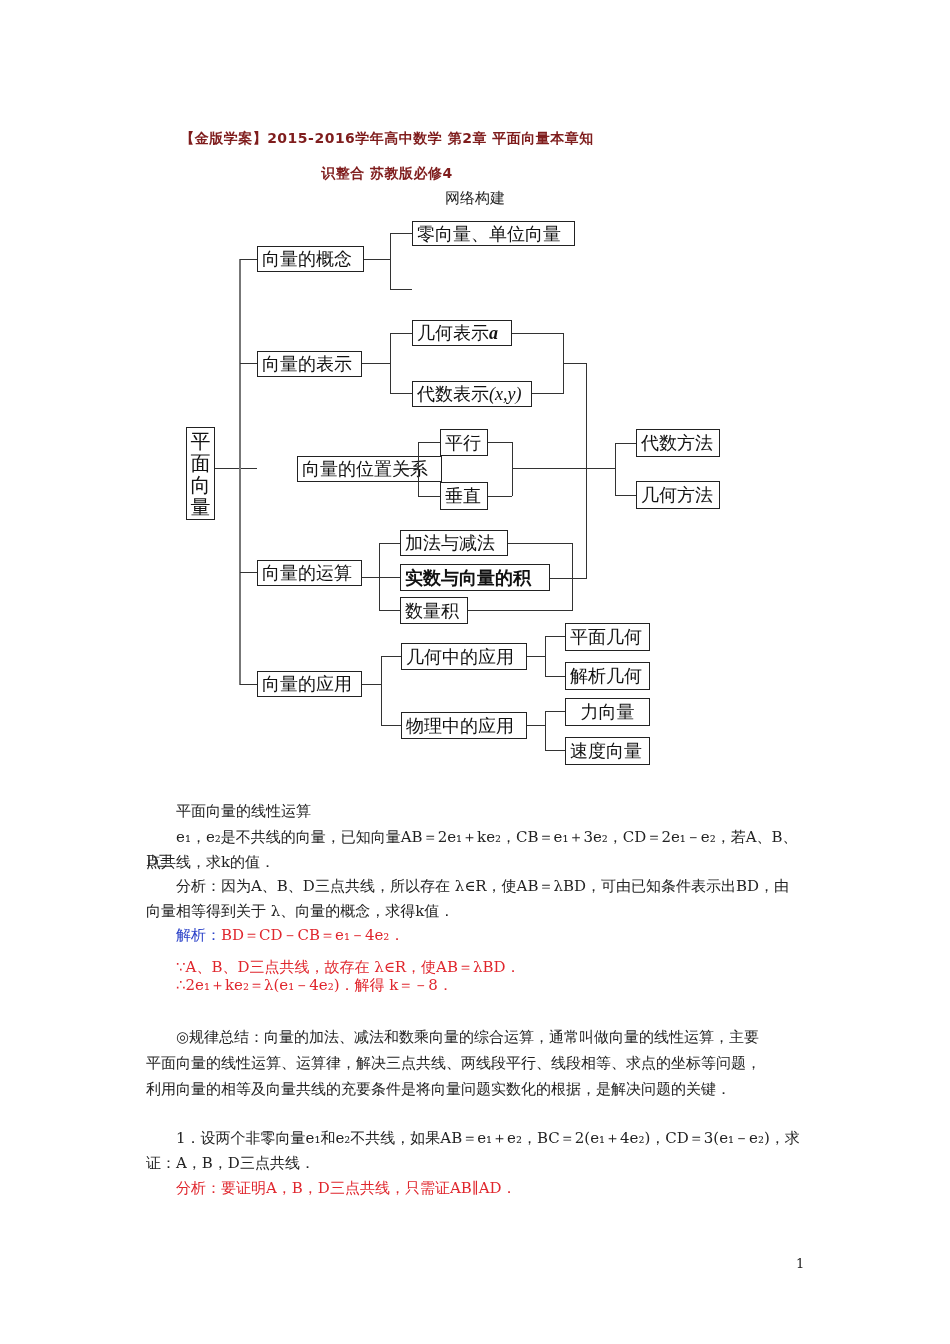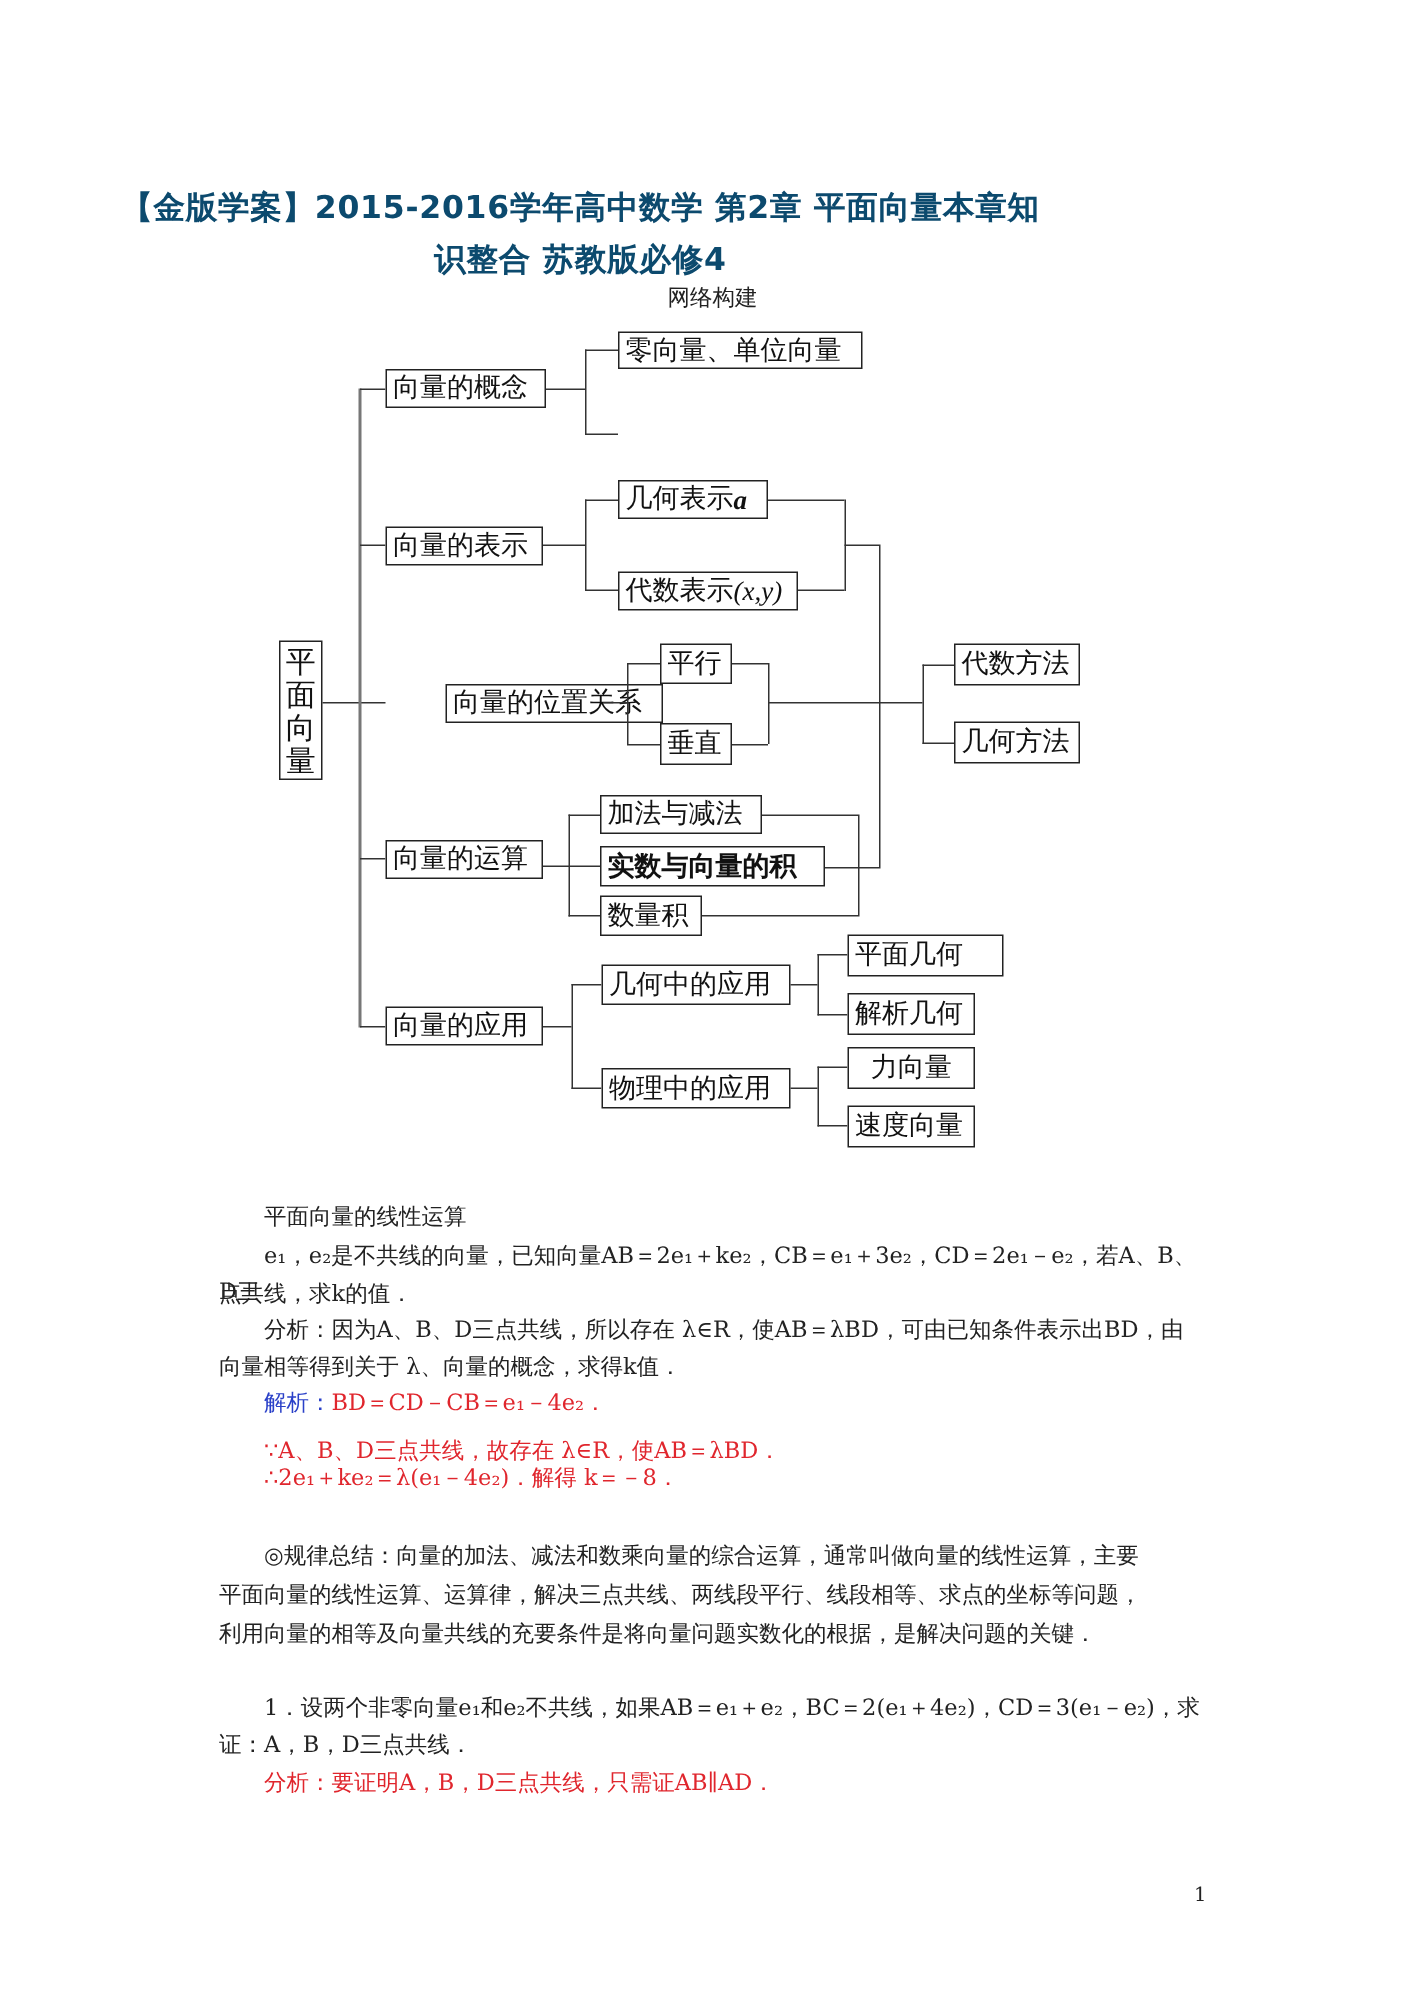--- a/index.html
+++ b/index.html
@@ -1,19 +1,19 @@
 <!DOCTYPE html>
 <html><head>
 <meta charset="utf-8">
 <style>
   html, body { margin: 0; padding: 0; background: #ffffff; }
   body { width: 950px; height: 1344px; position: relative; overflow: hidden;
          font-family: "DejaVu Serif", "Liberation Serif", serif; color: #111; }
   .title { position: absolute; left: 0; width: 774px; text-align: center;
-           color: #0c4a6e; font-weight: bold; font-size: 21px; line-height: 32px;
+           color: #7f1d1d; font-weight: bold; font-size: 14px; line-height: 32px;
            font-family: "DejaVu Sans", "Liberation Sans", sans-serif; letter-spacing: 0.5px; }
   .title.l1 { top: 122px; }
   .title.l2 { top: 157px; }
   .subtitle { position: absolute; top: 189px; left: 0; width: 950px; text-align: center;
               font-size: 15px; color: #222; }
 
   .diagram { position: absolute; left: 0; top: 0; width: 950px; height: 800px; }
   .box { position: absolute; border: 1.5px solid #222; background: #fff;
          font-size: 18px; line-height: 22px; padding: 0 4px; box-sizing: border-box;
          display: flex; align-items: center; white-space: nowrap; color: #111; }
@@ -114,21 +114,21 @@
   <div class="ln h" style="left:362px;top:684px;width:19px;"></div>
   <div class="ln v" style="left:381px;top:656px;height:70px;"></div>
   <div class="ln h" style="left:381px;top:656px;width:20px;"></div>
   <div class="ln h" style="left:381px;top:725px;width:20px;"></div>
   <div class="box" style="left:401px;top:643px;width:126px;height:27px;">几何中的应用</div>
   <div class="box" style="left:401px;top:712px;width:126px;height:27px;">物理中的应用</div>
   <div class="ln h" style="left:527px;top:656px;width:18px;"></div>
   <div class="ln v" style="left:545px;top:636px;height:41px;"></div>
   <div class="ln h" style="left:545px;top:636px;width:20px;"></div>
   <div class="ln h" style="left:545px;top:676px;width:20px;"></div>
-  <div class="box" style="left:565px;top:623px;width:104px;height:28px;">平面几何</div>
+  <div class="box" style="left:565px;top:623px;width:85px;height:28px;">平面几何</div>
   <div class="box" style="left:565px;top:662px;width:85px;height:28px;">解析几何</div>
   <div class="ln h" style="left:527px;top:725px;width:18px;"></div>
   <div class="ln v" style="left:545px;top:711px;height:40px;"></div>
   <div class="ln h" style="left:545px;top:711px;width:20px;"></div>
   <div class="ln h" style="left:545px;top:750px;width:20px;"></div>
   <div class="box" style="left:565px;top:698px;width:85px;height:28px;justify-content:center;">力向量</div>
   <div class="box" style="left:565px;top:737px;width:85px;height:28px;">速度向量</div>
 </div>
 
 <div class="p" style="top:799px;left:176px;">平面向量的线性运算</div>

